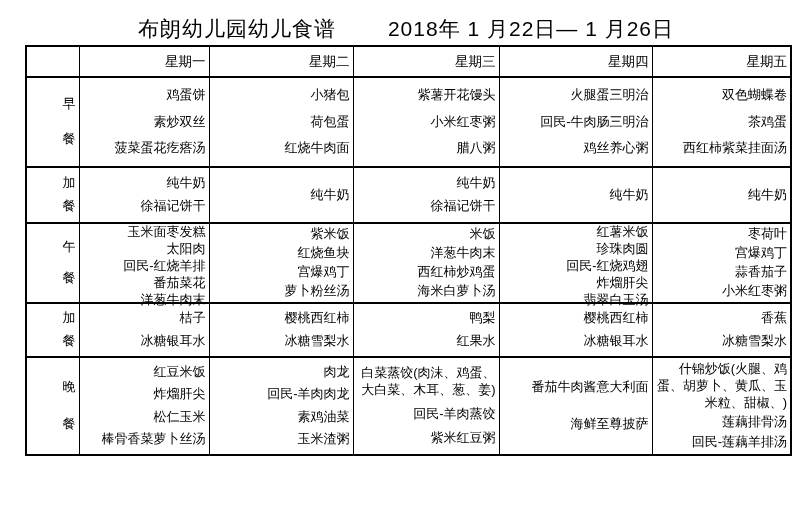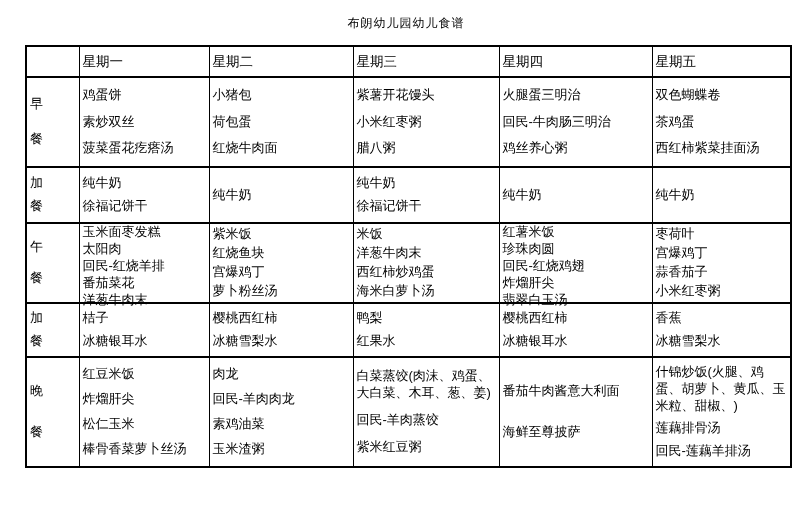--- a/index.html
+++ b/index.html
@@ -12,21 +12,21 @@
     font-family: "Liberation Sans", "DejaVu Sans", sans-serif;
     color: #000000;
   }
   .titlebar {
     display: flex;
     justify-content: center;
     align-items: baseline;
     gap: 52px;
     margin-top: 15px;
     height: 24px;
-    font-size: 12px;
+    font-size: 21px;
     letter-spacing: 1px;
     white-space: nowrap;
   }
   table.menu {
     border-collapse: collapse;
     table-layout: fixed;
     margin-left: 25px;
     margin-top: 6px;
     width: 765px;
     border: 2px solid #000;
@@ -35,37 +35,38 @@
     border: solid #000;
     border-width: 2px 1px;
     padding: 0 3px;
     vertical-align: middle;
   }
   .cellflex {
     display: flex;
     flex-direction: column;
     justify-content: space-evenly;
     align-items: center;
-    text-align: left;
+    text-align: right;
     font-size: 13px;
     line-height: 1.3;
   }
   tr.rh .cellflex { height: 29px; font-size: 13.5px; }
   tr.r0 .cellflex { height: 88px; }
   tr.r1 .cellflex { height: 54px; }
   tr.r2 .cellflex { height: 78px; }
   tr.r3 .cellflex { height: 52px; }
-  tr.r4 .cellflex { height: 108px; }
+  tr.r4 .cellflex { height: 96px; }
   .item { width: 100%; }
 </style>
 </head>
 <body>
 
 <div class="titlebar">
   <span>布朗幼儿园幼儿食谱</span>
+  <span>2018年 1 月22日— 1 月26日</span>
 </div>
 
 <table class="menu">
   <colgroup>
     <col style="width:53px">
     <col style="width:130px">
     <col style="width:144px">
     <col style="width:146px">
     <col style="width:153px">
     <col style="width:139px">

